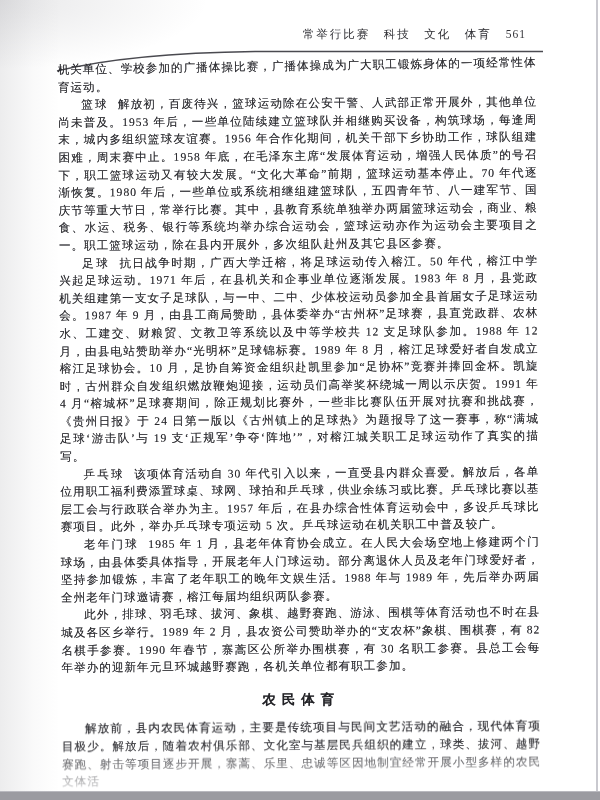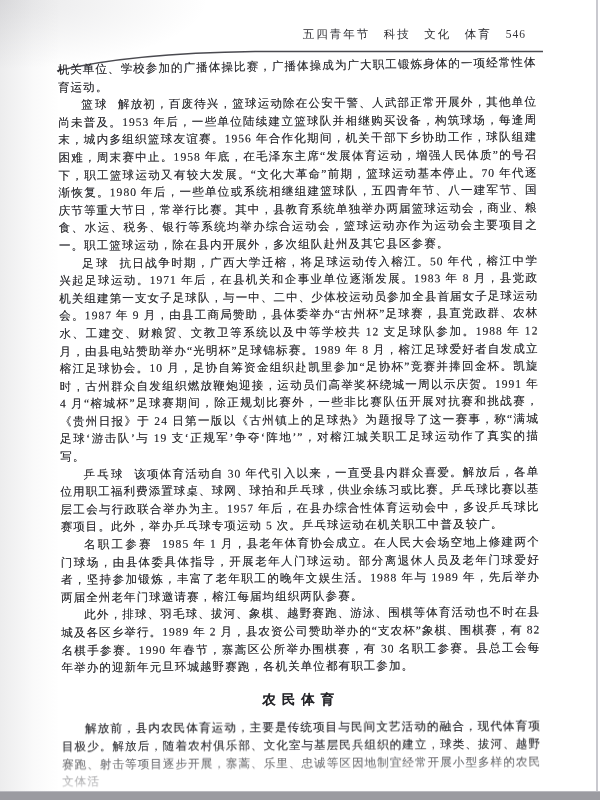--- a/index.html
+++ b/index.html
@@ -70,38 +70,38 @@
     background:#9b9ba1;border-top:1px solid #b9b9bf;pointer-events:none;
   }
 </style>
 </head>
 <body>
 
 <div class="canvas">
   <div class="page">
 
     <div class="running-head">
-      <span class="chapter">五四青年节　科技　文化　体育</span><span class="pagenum">546</span>
+      <span class="chapter">常举行比赛　科技　文化　体育</span><span class="pagenum">561</span>
     </div>
 
     <svg class="head-rule" width="600" height="90" viewBox="0 0 600 90">
       <path d="M 57 71 C 110 58 175 52.5 255 51.5 L 543 51.5" fill="none" stroke="#4a4a50" stroke-width="1.3"></path>
     </svg>
 
     <div class="text-block">
 
       <p class="para no-indent tilt"><b class="lead"></b><span>机关单位、学校参加的广播体操比赛，广播体操成为广大职工锻炼身体的一项经常性体育运动。</span></p>
 
       <p class="para"><b class="lead">篮球</b><span>解放初，百废待兴，篮球运动除在公安干警、人武部正常开展外，其他单位尚未普及。1953 年后，一些单位陆续建立篮球队并相继购买设备，构筑球场，每逢周末，城内多组织篮球友谊赛。1956 年合作化期间，机关干部下乡协助工作，球队组建困难，周末赛中止。1958 年底，在毛泽东主席“发展体育运动，增强人民体质”的号召下，职工篮球运动又有较大发展。“文化大革命”前期，篮球运动基本停止。70 年代逐渐恢复。1980 年后，一些单位或系统相继组建篮球队，五四青年节、八一建军节、国庆节等重大节日，常举行比赛。其中，县教育系统单独举办两届篮球运动会，商业、粮食、水运、税务、银行等系统均举办综合运动会，篮球运动亦作为运动会主要项目之一。职工篮球运动，除在县内开展外，多次组队赴州及其它县区参赛。</span></p>
 
       <p class="para"><b class="lead">足球</b><span>抗日战争时期，广西大学迁榕，将足球运动传入榕江。50 年代，榕江中学兴起足球运动。1971 年后，在县机关和企事业单位逐渐发展。1983 年 8 月，县党政机关组建第一支女子足球队，与一中、二中、少体校运动员参加全县首届女子足球运动会。1987 年 9 月，由县工商局赞助，县体委举办“古州杯”足球赛，县直党政群、农林水、工建交、财粮贸、文教卫等系统以及中等学校共 12 支足球队参加。1988 年 12 月，由县电站赞助举办“光明杯”足球锦标赛。1989 年 8 月，榕江足球爱好者自发成立榕江足球协会。10 月，足协自筹资金组织赴凯里参加“足协杯”竞赛并捧回金杯。凯旋时，古州群众自发组织燃放鞭炮迎接，运动员们高举奖杯绕城一周以示庆贺。1991 年 4 月“榕城杯”足球赛期间，除正规划比赛外，一些非比赛队伍开展对抗赛和挑战赛，《贵州日报》于 24 日第一版以《古州镇上的足球热》为题报导了这一赛事，称“满城足球‘游击队’与 19 支‘正规军’争夺‘阵地’”，对榕江城关职工足球运动作了真实的描写。</span></p>
 
       <p class="para"><b class="lead">乒乓球</b><span>该项体育活动自 30 年代引入以来，一直受县内群众喜爱。解放后，各单位用职工福利费添置球桌、球网、球拍和乒乓球，供业余练习或比赛。乒乓球比赛以基层工会与行政联合举办为主。1957 年后，在县办综合性体育运动会中，多设乒乓球比赛项目。此外，举办乒乓球专项运动 5 次。乒乓球运动在机关职工中普及较广。</span></p>
 
-      <p class="para"><b class="lead">名职工参赛</b><span>1985 年 1 月，县老年体育协会成立。在人民大会场空地上修建两个门球场，由县体委具体指导，开展老年人门球运动。部分离退休人员及老年门球爱好者，坚持参加锻炼，丰富了老年职工的晚年文娱生活。1988 年与 1989 年，先后举办两届全州老年门球邀请赛，榕江每届均组织两队参赛。</span></p>
+      <p class="para"><b class="lead">老年门球</b><span>1985 年 1 月，县老年体育协会成立。在人民大会场空地上修建两个门球场，由县体委具体指导，开展老年人门球运动。部分离退休人员及老年门球爱好者，坚持参加锻炼，丰富了老年职工的晚年文娱生活。1988 年与 1989 年，先后举办两届全州老年门球邀请赛，榕江每届均组织两队参赛。</span></p>
 
       <p class="para"><b class="lead"></b><span>此外，排球、羽毛球、拔河、象棋、越野赛跑、游泳、围棋等体育活动也不时在县城及各区乡举行。1989 年 2 月，县农资公司赞助举办的“支农杯”象棋、围棋赛，有 82 名棋手参赛。1990 年春节，寨蒿区公所举办围棋赛，有 30 名职工参赛。县总工会每年举办的迎新年元旦环城越野赛跑，各机关单位都有职工参加。</span></p>
 
       <h2 class="section-heading">农民体育</h2>
 
       <p class="para fade"><b class="lead"></b><span>解放前，县内农民体育运动，主要是传统项目与民间文艺活动的融合，现代体育项目极少。解放后，随着农村俱乐部、文化室与基层民兵组织的建立，球类、拔河、越野赛跑、射击等项目逐步开展，寨蒿、乐里、忠诚等区因地制宜经常开展小型多样的农民文体活</span></p>
 
     </div>
 
     <div class="binding-shadow"></div>

